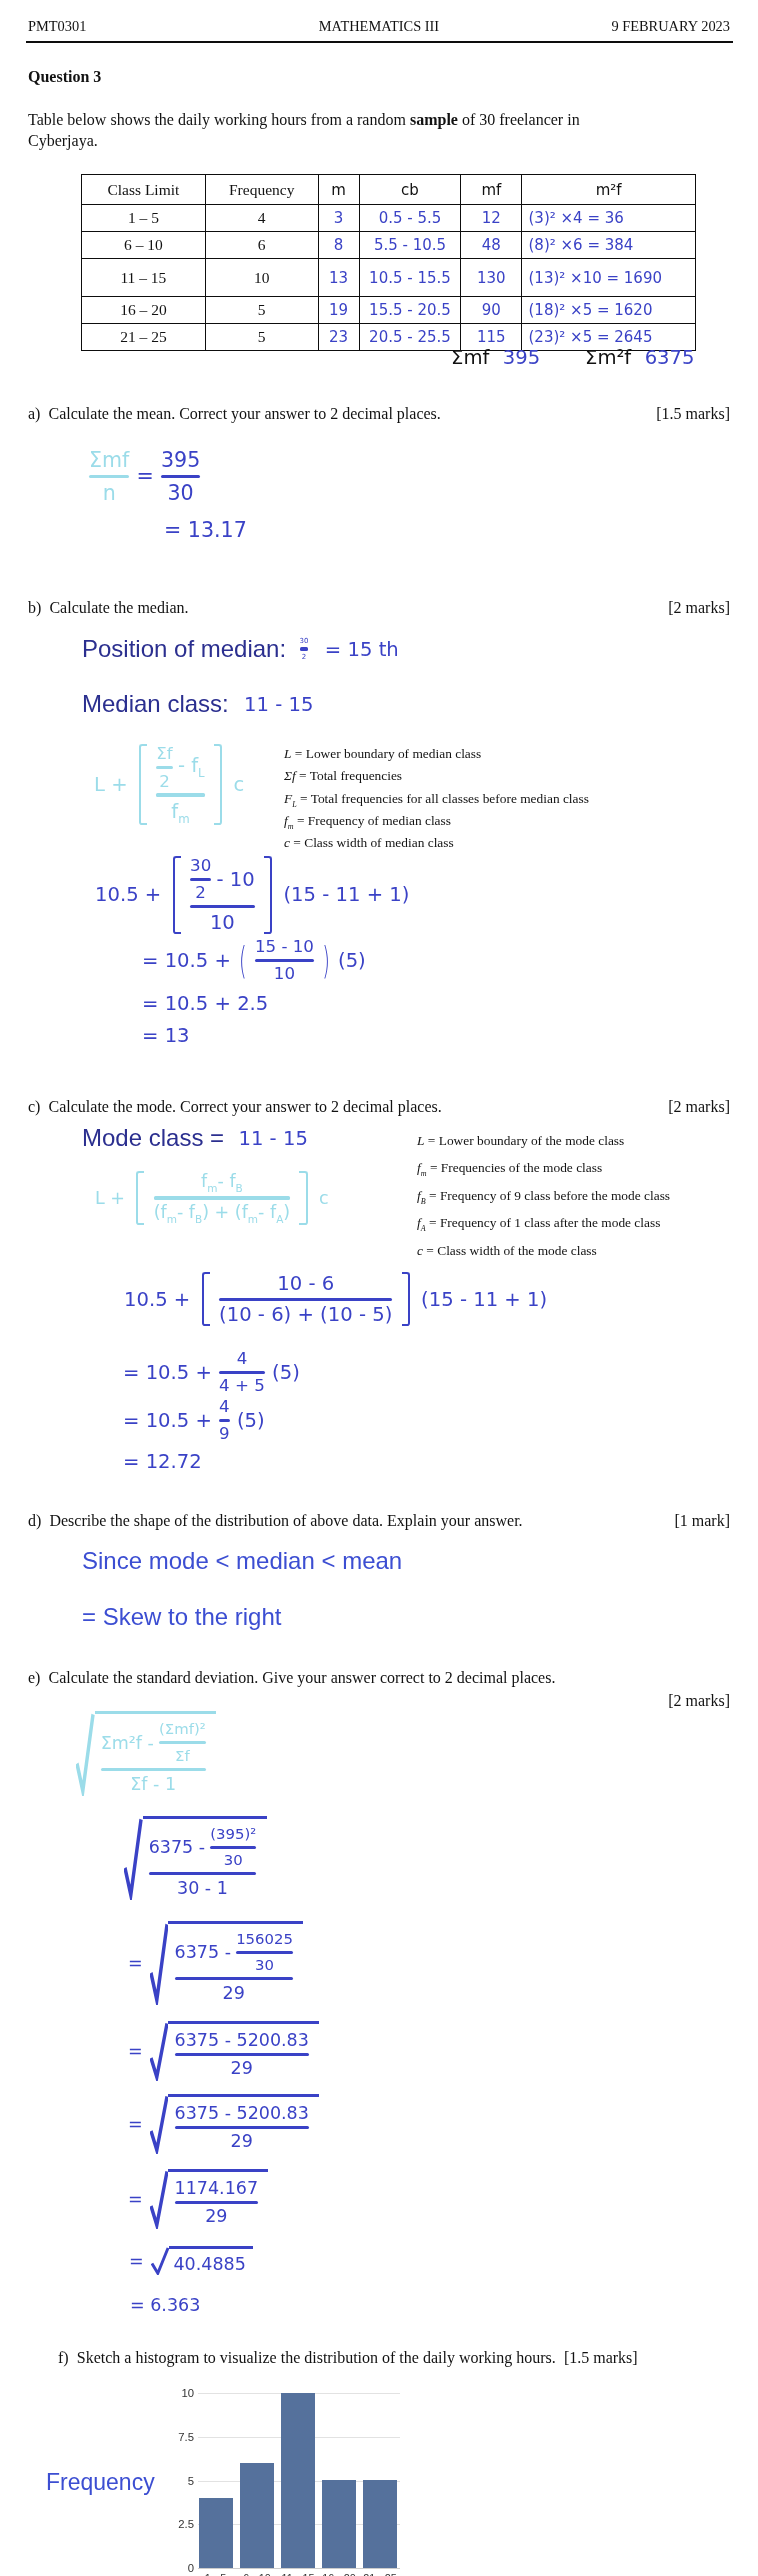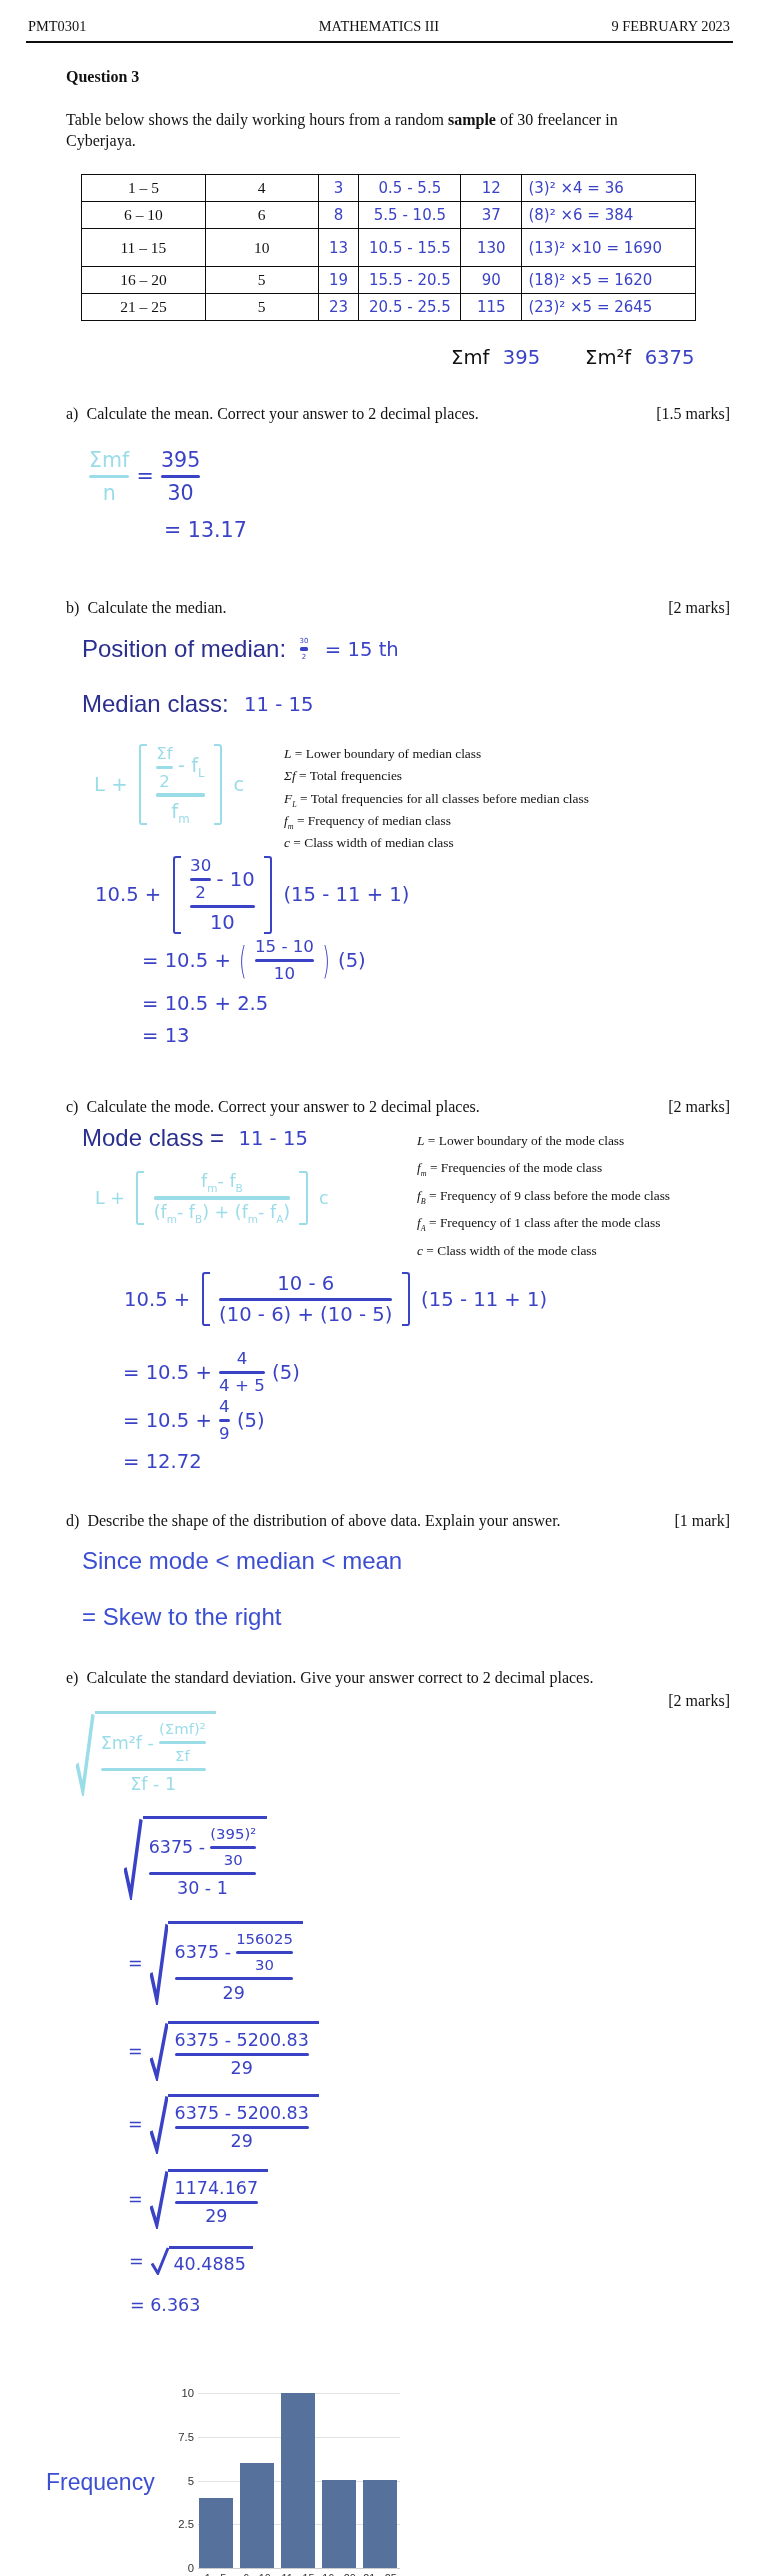--- a/index.html
+++ b/index.html
@@ -12,21 +12,21 @@
   }
   *{margin:0;padding:0;box-sizing:border-box;}
   body{background:#888;}
   .page{position:relative;width:758px;height:2673px;background:#ffffff;margin:0 auto;
         font-family:"Liberation Serif",serif;color:var(--ink);overflow:hidden;}
   .abs{position:absolute;}
   .serif{font-family:"Liberation Serif",serif;}
   .hand{font-family:"DejaVu Sans",sans-serif;color:var(--blue);}
   .cyan{color:var(--cyan);}
   .navy{color:var(--navy);font-family:"Liberation Sans",sans-serif;}
-  .bright{color:var(--bright);font-family:"Liberation Sans",sans-serif;} .fs28{font-size:14.4px;} .fs31{font-size:16px;margin-left:38px;}
+  .bright{color:var(--bright);font-family:"Liberation Sans",sans-serif;} .fs28{font-size:14.4px;} .fs31{font-size:16px;}
   .fs34{font-size:17.5px;} .fs38{font-size:19.6px;} .fs40{font-size:20.6px;}
   .fs44{font-size:23px;} .fs47{font-size:24px;}
   .bold{font-weight:bold;}
   .rule{position:absolute;left:26px;width:707px;height:2.1px;background:#0d0d0d;}
   .marks{position:absolute;right:28px;font-size:16px;}
   
   table.freq{border-collapse:collapse;}
   table.freq td,table.freq th{border:1px solid #0d0d0d;text-align:center;vertical-align:middle;
        font-weight:normal;font-size:15.5px;}
   table.freq{border:1.5px solid #0d0d0d;}
@@ -79,34 +79,42 @@
   <table class="freq abs" style="left:81px;top:174px;width:615px;">
     <colgroup>
         <col style="width:124px">
         <col style="width:113px">
         <col style="width:41px">
         <col style="width:102px">
         <col style="width:61px">
         <col style="width:174px">
       </colgroup>
     <tbody>
+        <tr style="height:30px;">
+      <th>Class Limit</th>
+      <th>Frequency</th>
+      <th class="handcell" style="color:#111;">m</th>
+      <th class="handcell" style="color:#111;">cb</th>
+      <th class="handcell" style="color:#111;">mf</th>
+      <th class="handcell" style="color:#111;">m²f</th>
+    </tr>
     <tr style="height:27px;">
       <td>1 – 5</td>
       <td>4</td>
       <td class="handcell">3</td>
       <td class="handcell">0.5 - 5.5</td>
       <td class="handcell">12</td>
       <td class="handcell m2f">(3)² ×4 = 36</td>
     </tr>
     <tr style="height:27px;">
       <td>6 – 10</td>
       <td>6</td>
       <td class="handcell">8</td>
       <td class="handcell">5.5 - 10.5</td>
-      <td class="handcell">37</td>
+      <td class="handcell">48</td>
       <td class="handcell m2f">(8)² ×6 = 384</td>
     </tr>
     <tr style="height:38px;">
       <td>11 – 15</td>
       <td>10</td>
       <td class="handcell">13</td>
       <td class="handcell">10.5 - 15.5</td>
       <td class="handcell">130</td>
       <td class="handcell m2f">(13)² ×10 = 1690</td>
     </tr>
@@ -442,20 +450,25 @@
           <polyline points="2,36 14,56 35,4" fill="none" stroke="currentColor" stroke-width="6"></polyline>
         </svg>
       <span class="sqrt-body" style="padding:4.1px 7.2px 1px 4.1px;">
         <span>40.4885</span>
       </span>
     </span>
   </div>
 
   <div class="abs hand fs34" style="left:130px;top:2295px;">= 6.363</div>
 
+  <div class="abs serif fs31" style="left:58px;top:2349px;width:675px;">
+    <span>f)</span>
+    <span style="margin-left:4.1px;">Sketch a histogram to visualize the distribution of the daily working hours.</span>
+    <span style="margin-left:4.1px;">[1.5 marks]</span>
+  </div>
 
   <div class="plot">
       <div class="gridline" style="top: 175px; background: rgb(204, 204, 204);"></div>
       <div class="ytick" style="top: 175px;">0</div>
       <div class="gridline" style="top: 131px;"></div>
       <div class="ytick" style="top: 131px;">2.5</div>
       <div class="gridline" style="top: 88px;"></div>
       <div class="ytick" style="top: 88px;">5</div>
       <div class="gridline" style="top: 44px;"></div>
       <div class="ytick" style="top: 44px;">7.5</div>

